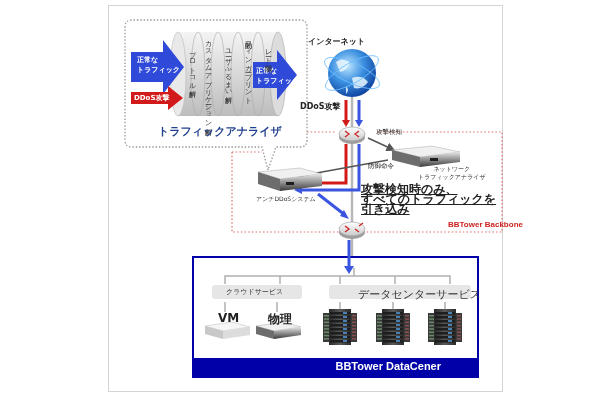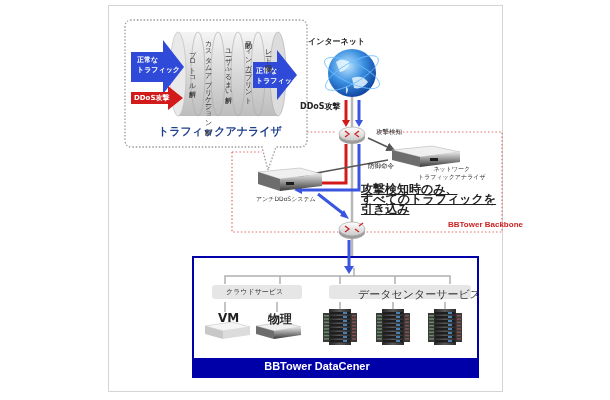--- a/index.html
+++ b/index.html
@@ -303,13 +303,13 @@
   <div>攻撃検知時のみ、</div>
   <div>すべてのトラフィックを</div>
   <div>引き込み</div>
 </div>
 <div class="lbl jp-b" style="left:420px;top:220px;font-size:8px;color:#cc2222;font-family:'Liberation Sans',sans-serif;margin-left:28px;">BBTower Backbone</div>
 
 <div class="lbl" style="left:226px;top:287px;font-size:7px;color:#333;">クラウドサービス</div>
 <div class="lbl" style="left:358px;top:287px;font-size:11px;color:#333;">データセンターサービス</div>
 <div class="lbl jp-b" style="left:218px;top:311px;font-size:12px;color:#222;">VM</div>
 <div class="lbl jp-b" style="left:268px;top:311px;font-size:12px;color:#222;">物理</div>
-<div class="lbl jp-b" style="left:193px;top:360px;width:248px;text-align:center;font-size:11px;color:#fff;font-family:'Liberation Sans',sans-serif;">BBTower DataCener</div>
+<div class="lbl jp-b" style="left:193px;top:360px;width:248px;text-align:right;font-size:11px;color:#fff;font-family:'Liberation Sans',sans-serif;">BBTower DataCener</div>
 
 </body></html>

